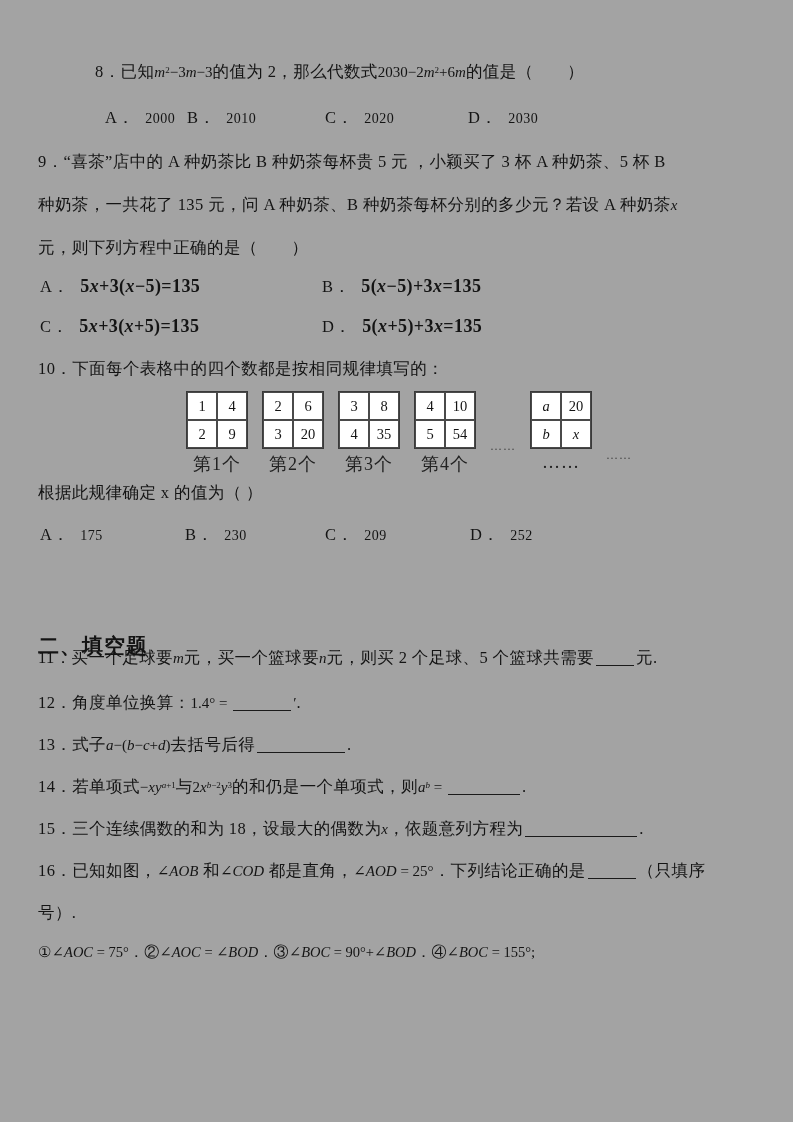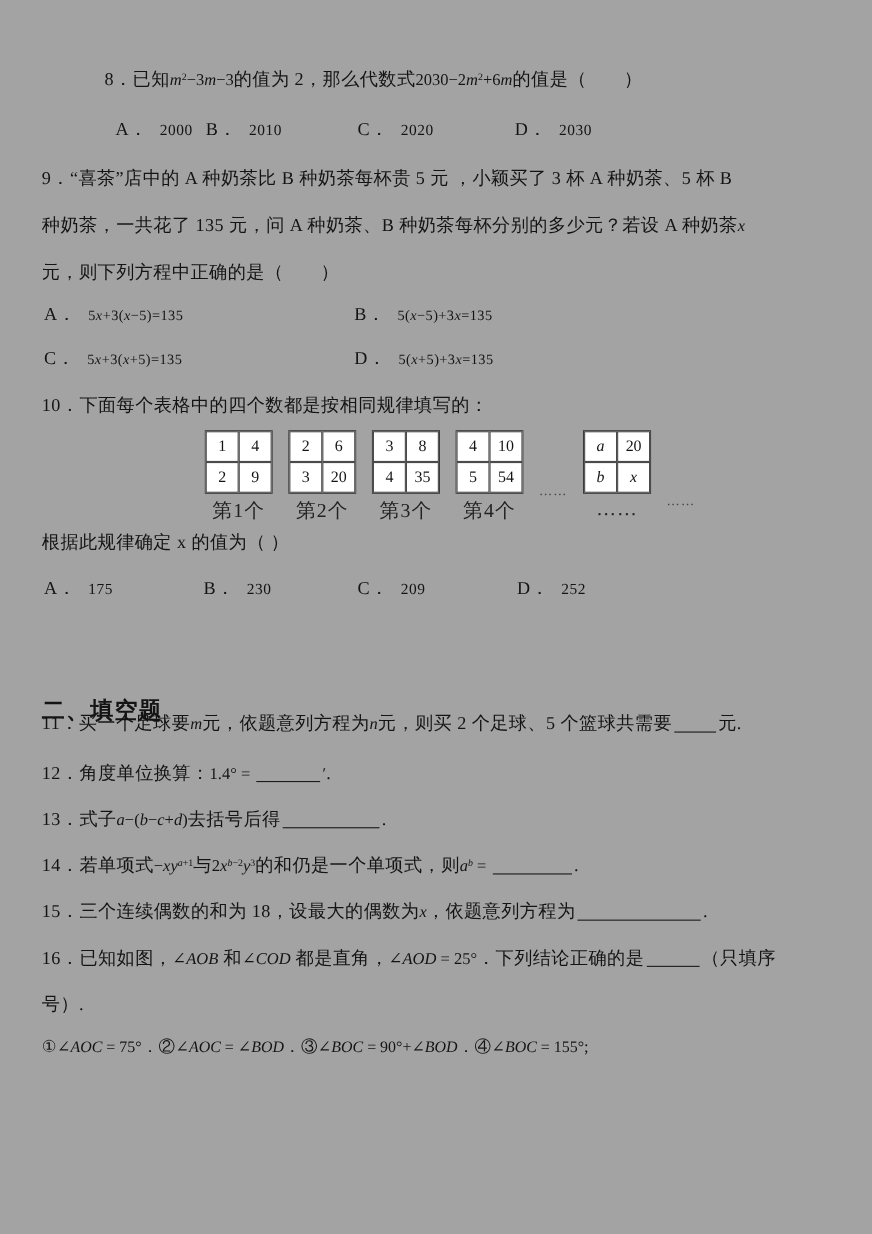--- a/index.html
+++ b/index.html
@@ -6,21 +6,21 @@
   .page{position:relative;width:793px;height:1122px;background:#a3a3a3;overflow:hidden;
         font-family:"Liberation Serif","DejaVu Serif",serif;color:#141414;}
   .line{position:absolute;font-size:16.5px;line-height:22px;letter-spacing:0.4px;white-space:nowrap;}
   .line .m{font-size:15px;letter-spacing:0;}
   .line .m i{font-style:italic;}
   sup{font-size:0.60em;vertical-align:0.5em;line-height:0;}
   .blank{display:inline-block;height:1px;border-bottom:1.4px solid #1a1a1a;vertical-align:-3px;margin:0 2px;}
   .opt{position:absolute;top:0;white-space:nowrap;}
   .opt-label{font-size:16.5px;}
   .opt-val{font-size:14px;margin-left:11px;letter-spacing:0.5px;}
-  .opt-val-m{font-size:13px;margin-left:11px;}
+  .opt-val-m{font-size:18px;margin-left:11px;font-weight:bold;}
   .section-title{font-weight:bold;font-size:21px;letter-spacing:1px;margin-top:32px;}
   .figure{position:absolute;left:186px;top:391px;display:flex;align-items:flex-start;gap:14px;}
   .fig-item{display:flex;flex-direction:column;align-items:center;}
   .mini-table{display:grid;grid-template-columns:30px 30px;grid-auto-rows:28px;border:1.4px solid #3a3a3a;background:#fff;}
   .mini-cell{border:0.8px solid #4a4a4a;display:flex;align-items:center;justify-content:center;
              font-size:14.5px;font-family:"Liberation Serif","DejaVu Serif",serif;}
   .mini-cell i{font-style:italic;}
   .fig-label{font-size:18px;margin-top:3px;letter-spacing:1px;color:#222;font-family:Liberation Serif, serif;}
   .fig-dots{align-self:flex-end;margin-bottom:22px;font-size:12px;letter-spacing:1px;color:#444;}
   .figure .fig-dots:last-child{margin-bottom:13px;}
@@ -135,21 +135,21 @@
     <span class="opt" style="left:325px">
       <span class="opt-label">C．</span><span class="opt-val">209</span>
     </span>
     <span class="opt" style="left:470px">
       <span class="opt-label">D．</span><span class="opt-val">252</span>
     </span>
   </div>
 
   <div class="line section-title" style="left:38px;top:603px">二、填空题</div>
 
-  <div class="line" style="left:38px;top:647px"><span class="cn">11．买一个足球要</span><span class="m"><i>m</i></span><span class="cn">元，依题意列方程为</span><span class="m"><i>n</i></span><span class="cn">元，则买 2 个足球、5 个篮球共需要</span><span class="blank" style="width: 38px;"></span><span class="cn">元.</span></div>
+  <div class="line" style="left:38px;top:647px"><span class="cn">11．买一个足球要</span><span class="m"><i>m</i></span><span class="cn">元，买一个篮球要</span><span class="m"><i>n</i></span><span class="cn">元，则买 2 个足球、5 个篮球共需要</span><span class="blank" style="width: 38px;"></span><span class="cn">元.</span></div>
   <div class="line" style="left:38px;top:692px"><span class="cn">12．角度单位换算：</span><span class="m">1.4° = </span><span class="blank" style="width: 58px;"></span><span class="m">′</span><span class="cn">.</span></div>
   <div class="line" style="left:38px;top:734px"><span class="cn">13．式子</span><span class="m"><i>a</i>−(<i>b</i>−<i>c</i>+<i>d</i>)</span><span class="cn">去括号后得</span><span class="blank" style="width: 88px;"></span><span class="cn">.</span></div>
   <div class="line" style="left:38px;top:776px"><span class="cn">14．若单项式</span><span class="m">−<i>x</i><i>y</i><sup><i>a</i>+1</sup></span><span class="cn">与</span><span class="m">2<i>x</i><sup><i>b</i>−2</sup><i>y</i><sup>3</sup></span><span class="cn">的和仍是一个单项式，则</span><span class="m"><i>a</i><sup><i>b</i></sup> = </span><span class="blank" style="width: 72px;"></span><span class="cn">.</span></div>
   <div class="line" style="left:38px;top:818px"><span class="cn">15．三个连续偶数的和为 18，设最大的偶数为</span><span class="m"><i>x</i></span><span class="cn">，依题意列方程为</span><span class="blank" style="width: 112px;"></span><span class="cn">.</span></div>
   <div class="line" style="left:38px;top:860px"><span class="cn">16．已知如图，</span><span class="m">∠<i>A</i><i>O</i><i>B</i></span><span class="cn"> 和</span><span class="m">∠<i>C</i><i>O</i><i>D</i></span><span class="cn"> 都是直角，</span><span class="m">∠<i>A</i><i>O</i><i>D</i> = 25°</span><span class="cn">．下列结论正确的是</span><span class="blank" style="width: 48px;"></span><span class="cn">（只填序</span></div>
   <div class="line" style="left:38px;top:902px"><span class="cn">号）.</span></div>
   <div class="line items-line" style="left:38px;top:941px"><span class="cn">①</span><span class="m">∠<i>A</i><i>O</i><i>C</i> = 75°</span><span class="cn">．②</span><span class="m">∠<i>A</i><i>O</i><i>C</i> = ∠<i>B</i><i>O</i><i>D</i></span><span class="cn">．③</span><span class="m">∠<i>B</i><i>O</i><i>C</i> = 90°+∠<i>B</i><i>O</i><i>D</i></span><span class="cn">．④</span><span class="m">∠<i>B</i><i>O</i><i>C</i> = 155°</span><span class="cn">;</span></div>
 
 </div>
 

